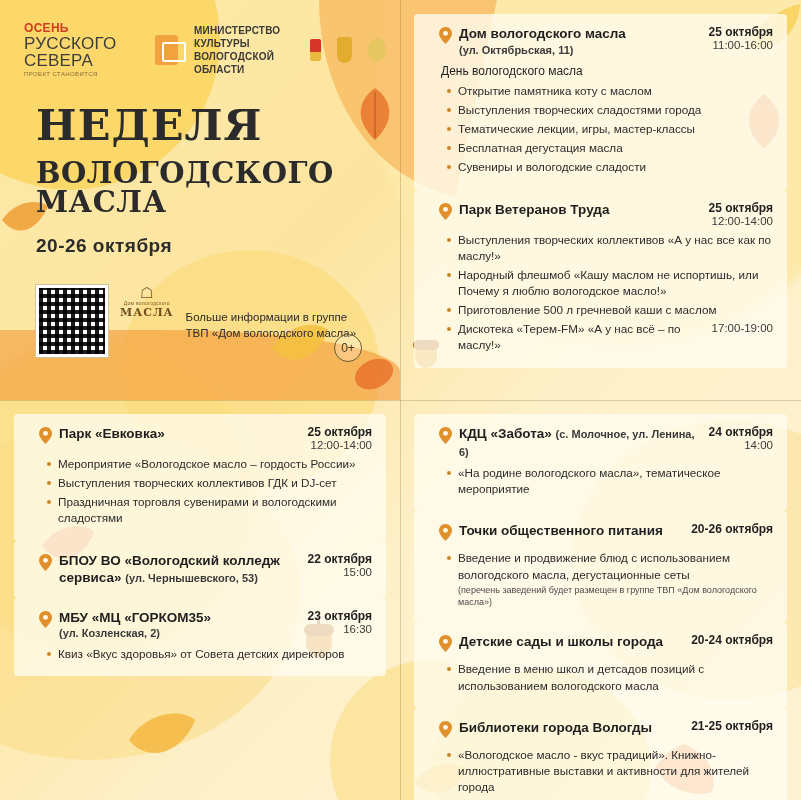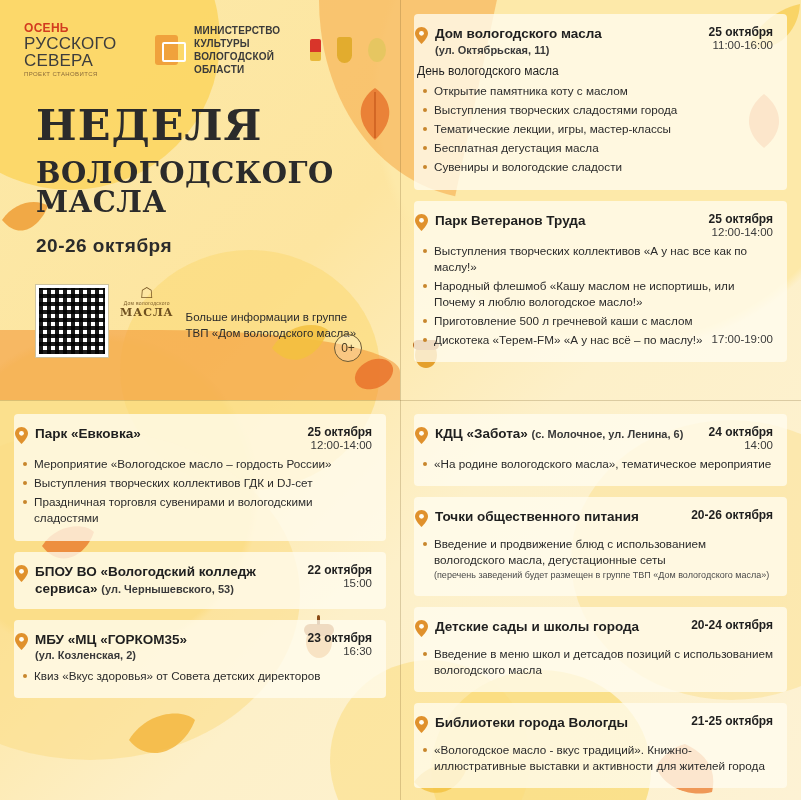--- a/index.html
+++ b/index.html
@@ -104,22 +104,21 @@
   .age {
     width: 28px; height: 28px; border: 1.5px solid #6d5a33; border-radius: 50%;
     font-size: 12px; color: #4a3c20; display: flex; align-items: center; justify-content: center;
     position: absolute; right: 38px; bottom: 38px; background: rgba(255,255,255,.25);
   }
 
   
   .card {
     background: rgba(255,252,240,.78);
     border-radius: 4px;
-    padding: 11px 14px 11px 1px;
-    margin-bottom: 11px;
+    padding: 11px 14px 11px 25px;
     position: relative;
   }
   .card-head { display: flex; align-items: flex-start; justify-content: space-between; gap: 8px; }
   .venue { display: flex; align-items: flex-start; gap: 7px; flex: 1; }
   .pin { flex: 0 0 auto; margin-top: 2px; }
   .vname { font-size: 13.5px; font-weight: bold; color: #1f1f1f; line-height: 1.3; }
   .vname .addr { font-weight: bold; font-size: 11px; color: #3a3a3a; }
   .when { text-align: right; flex: 0 0 auto; }
   .when .d { font-size: 12px; font-weight: bold; color: #1f1f1f; white-space: nowrap; }
   .when .t { font-size: 11.5px; color: #3a3a3a; white-space: nowrap; }

